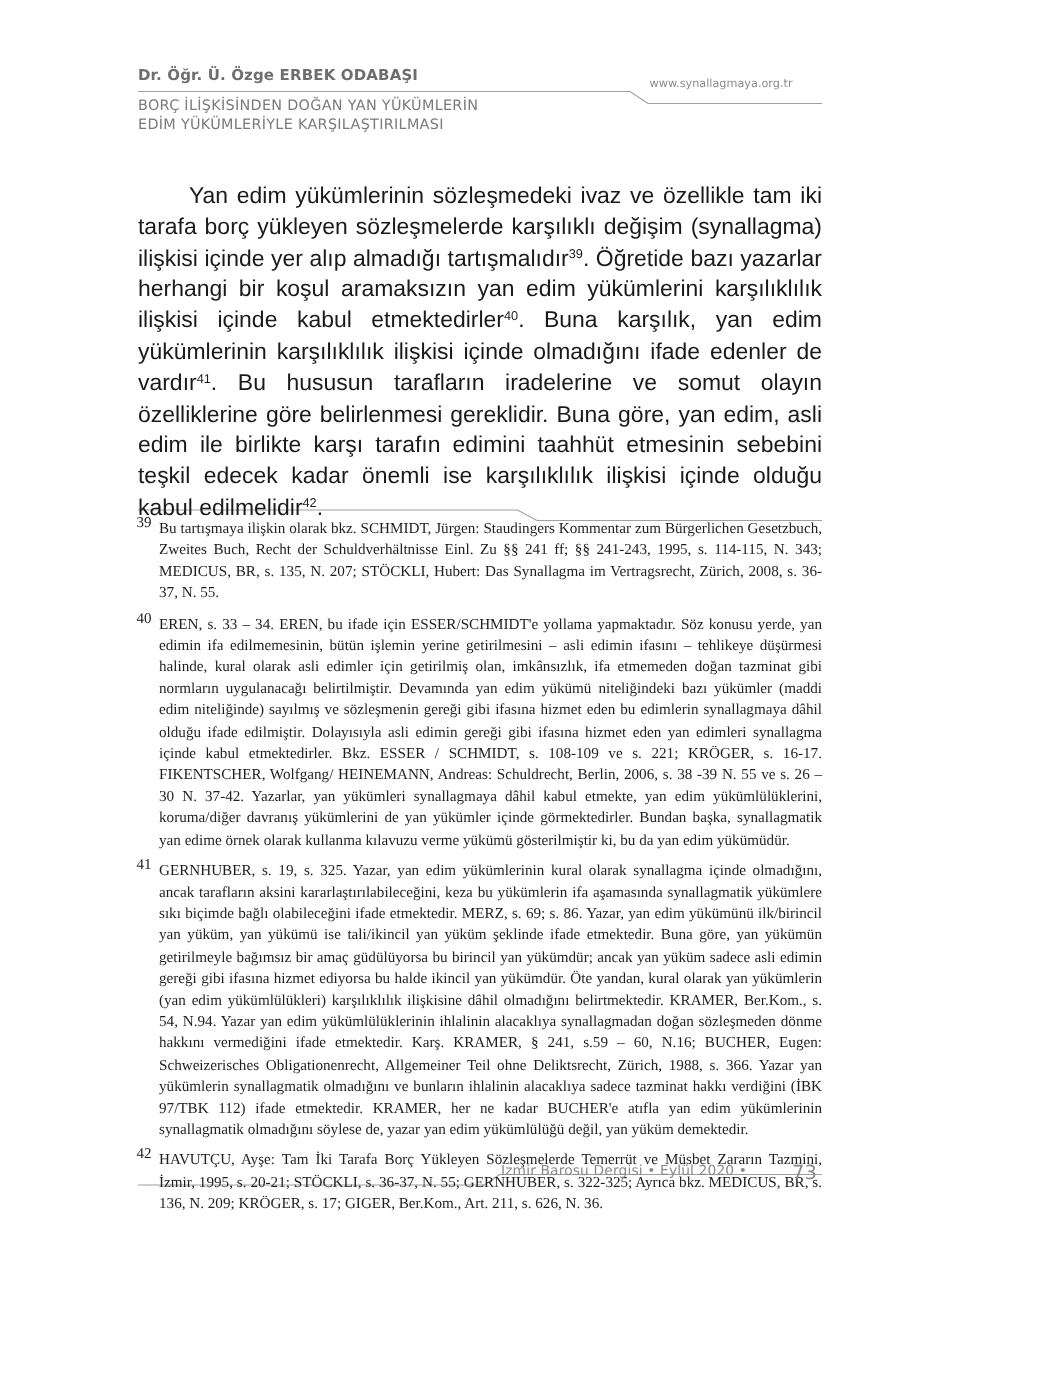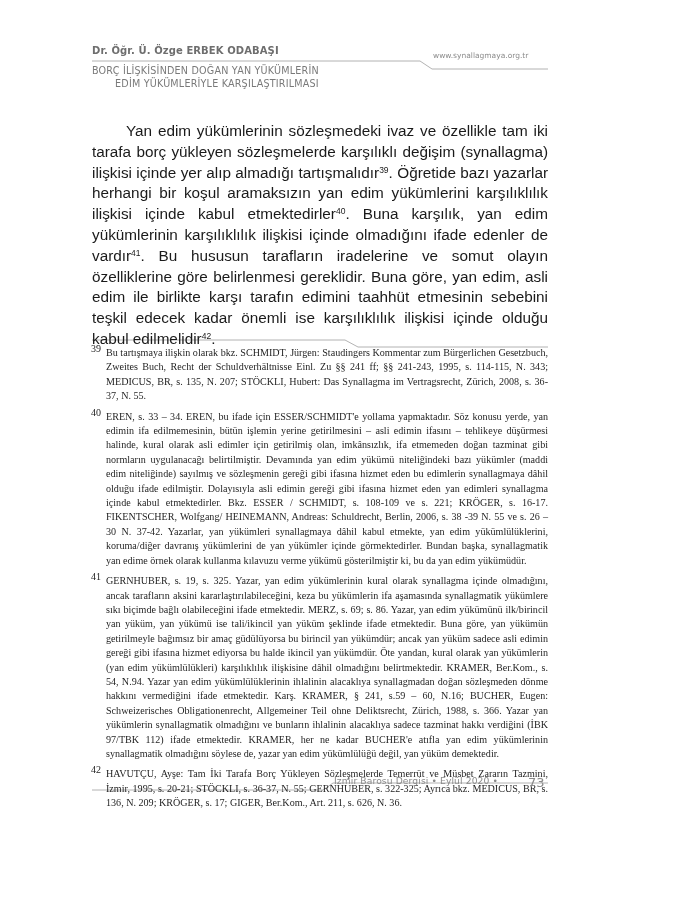--- a/index.html
+++ b/index.html
@@ -2,21 +2,21 @@
 <html><head>
 <meta charset="utf-8">
 <style>
   html, body { margin: 0; padding: 0; background: #ffffff; }
   body { width: 700px; height: 917px; position: relative; overflow: hidden; color: #1e1e1e; }
   .page { position: absolute; left: 0; top: 0; width: 700px; height: 875px; }
 
   
   .hdr-author { position: absolute; left: 92px; top: 45px; font-family: "DejaVu Sans", sans-serif; font-weight: bold; font-size: 10px; color: #6e6e6e; letter-spacing: 0.1px; }
   .hdr-url { position: absolute; left: 433px; top: 51px; font-family: "DejaVu Sans", sans-serif; font-size: 7.5px; color: #8c8c8c; }
-  .hdr-title { position: absolute; left: 92px; top: 64px; font-family: "DejaVu Sans", sans-serif; font-size: 9.6px; line-height: 13px; color: #7a7a7a; letter-spacing: 0.2px; text-align: right; }
+  .hdr-title { position: absolute; left: 92px; top: 64px; font-family: "DejaVu Sans", sans-serif; font-size: 9.6px; line-height: 13px; color: #7a7a7a; letter-spacing: 0.2px; }
   svg.rule { position: absolute; left: 0; top: 0; pointer-events: none; }
 
   
   .body-text { position: absolute; left: 92px; top: 121px; width: 456px; font-family: Liberation Sans, sans-serif; font-size: 15.3px; line-height: 20.8px; text-align: justify; color: #1a1a1a; }
   .body-text p { margin: 0; text-indent: 34px; }
   sup.fn { font-size: 8.5px; vertical-align: 5px; line-height: 0; }
 
   
   .footnotes { position: absolute; left: 92px; top: 346px; width: 456px; font-family: "Liberation Serif", serif; font-size: 10.1px; line-height: 14.4px; color: #1e1e1e; }
   .fn-item { position: relative; padding-left: 14px; text-align: justify; margin-bottom: 6px; }

